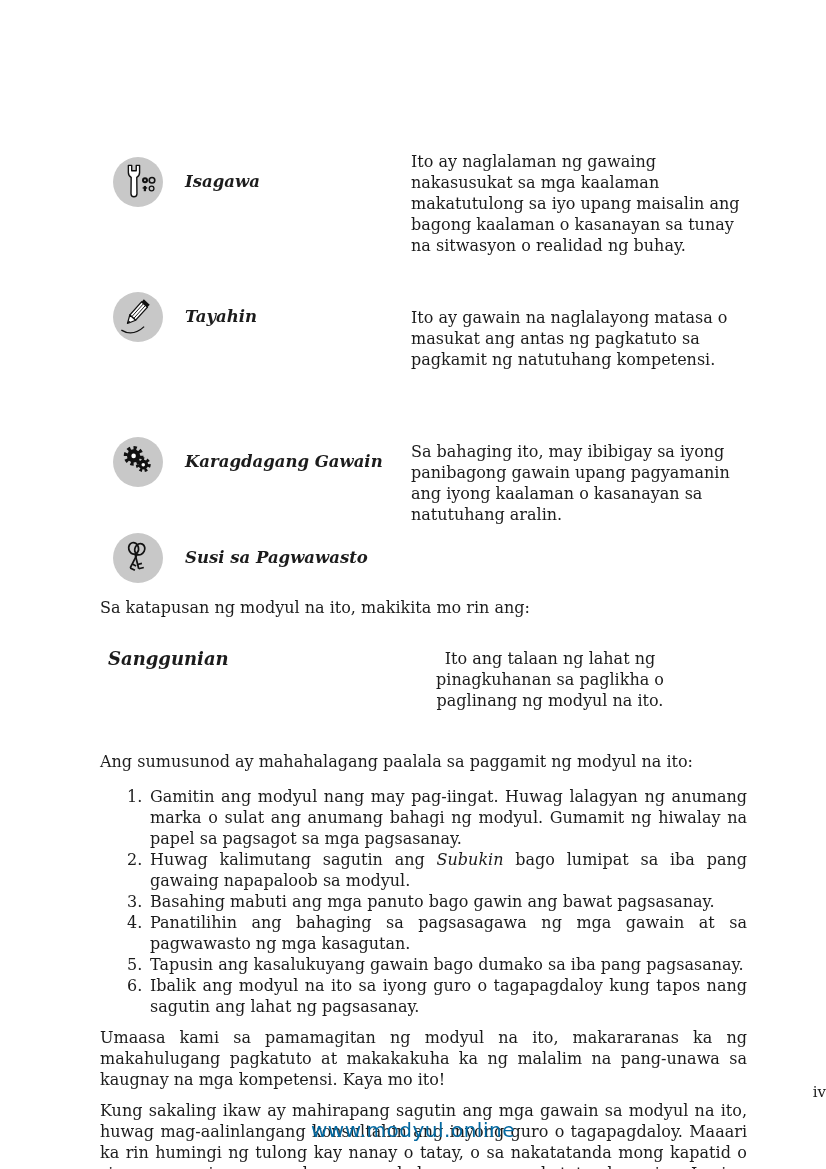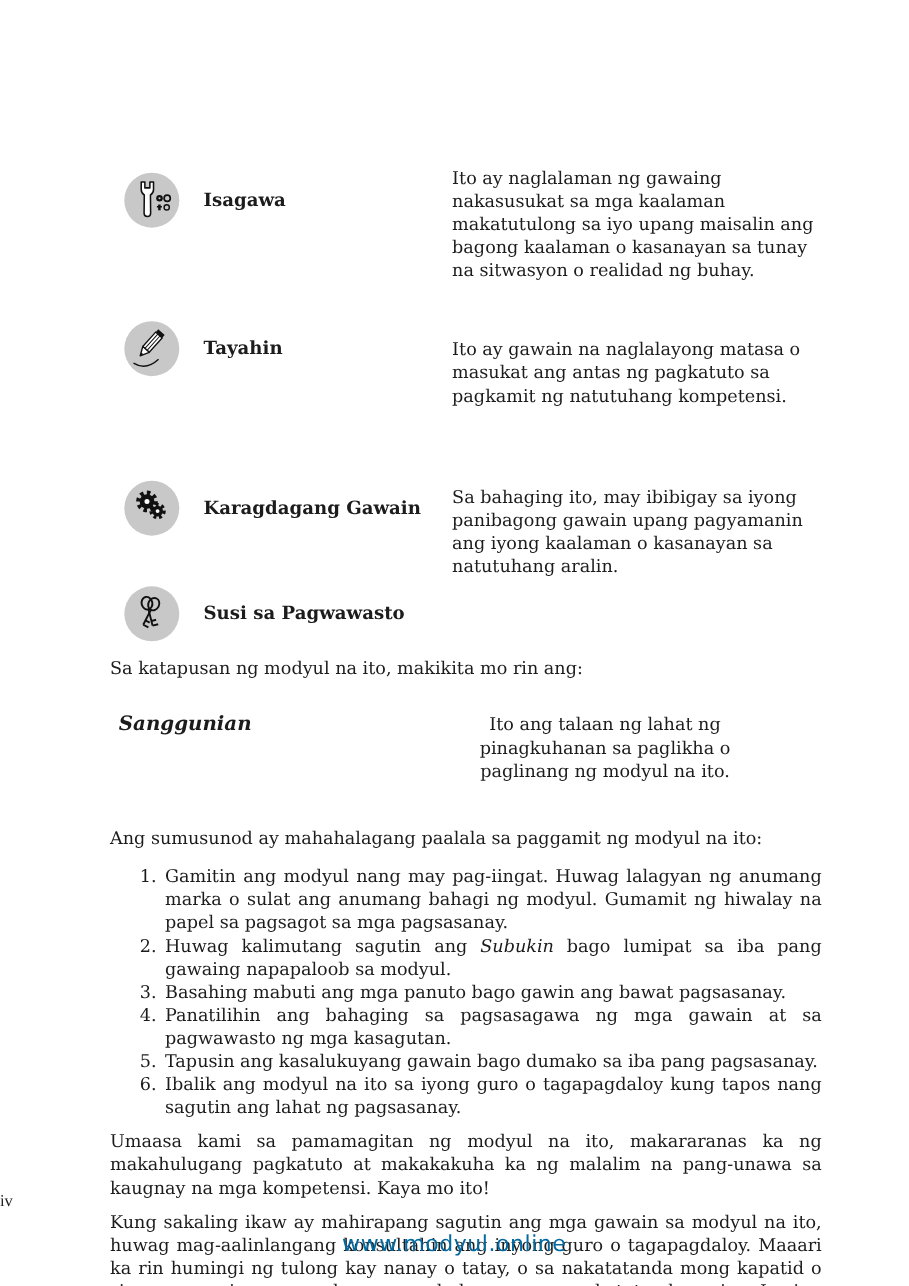--- a/index.html
+++ b/index.html
@@ -25,21 +25,21 @@
   .row-2{margin-bottom:28px;}
   .row-3{margin-bottom:8px;}
   .cell-icon{display:flex;justify-content:flex-start;padding-left:13px;}
   .circle{
     width:50px;height:50px;border-radius:50%;
     background:#c8c8c8;
     display:flex;align-items:center;justify-content:center;
   }
   .circle svg{display:block;}
   .cell-label{
-    font-weight:bold;
+    font-weight:bold;font-style:italic;
     font-size:16.5px;line-height:20px;
     padding-right:14px;
   }
   .cell-desc{align-self:start;text-align:left;margin-top:43px;}
   .intro{margin:14px 0 0 0;}
   .sanggunian-row{
     margin-top:30px;
     display:grid;
     grid-template-columns:322px 240px;
     padding-left:8px;
@@ -55,21 +55,21 @@
     position:relative;
     padding-left:50px;
     text-align:justify;
   }
   ol.reminders li .num{
     position:absolute;left:27px;top:0;
   }
   .para{margin:10px 0 0 0;width:647px;text-align:justify;}
   .page-number{
     position:absolute;left:0;top:1082px;width:826px;
-    text-align:left;font-size:15px;font-family:Liberation Serif, serif;
+    text-align:right;font-size:15px;
   }
   .watermark{
     position:absolute;left:0;top:1120px;width:826px;
     text-align:center;
     font-family:"DejaVu Sans","Liberation Sans",sans-serif;
     font-size:20px;color:#0369a1;letter-spacing:0.5px;
   }
 </style>
 </head>
 <body>

